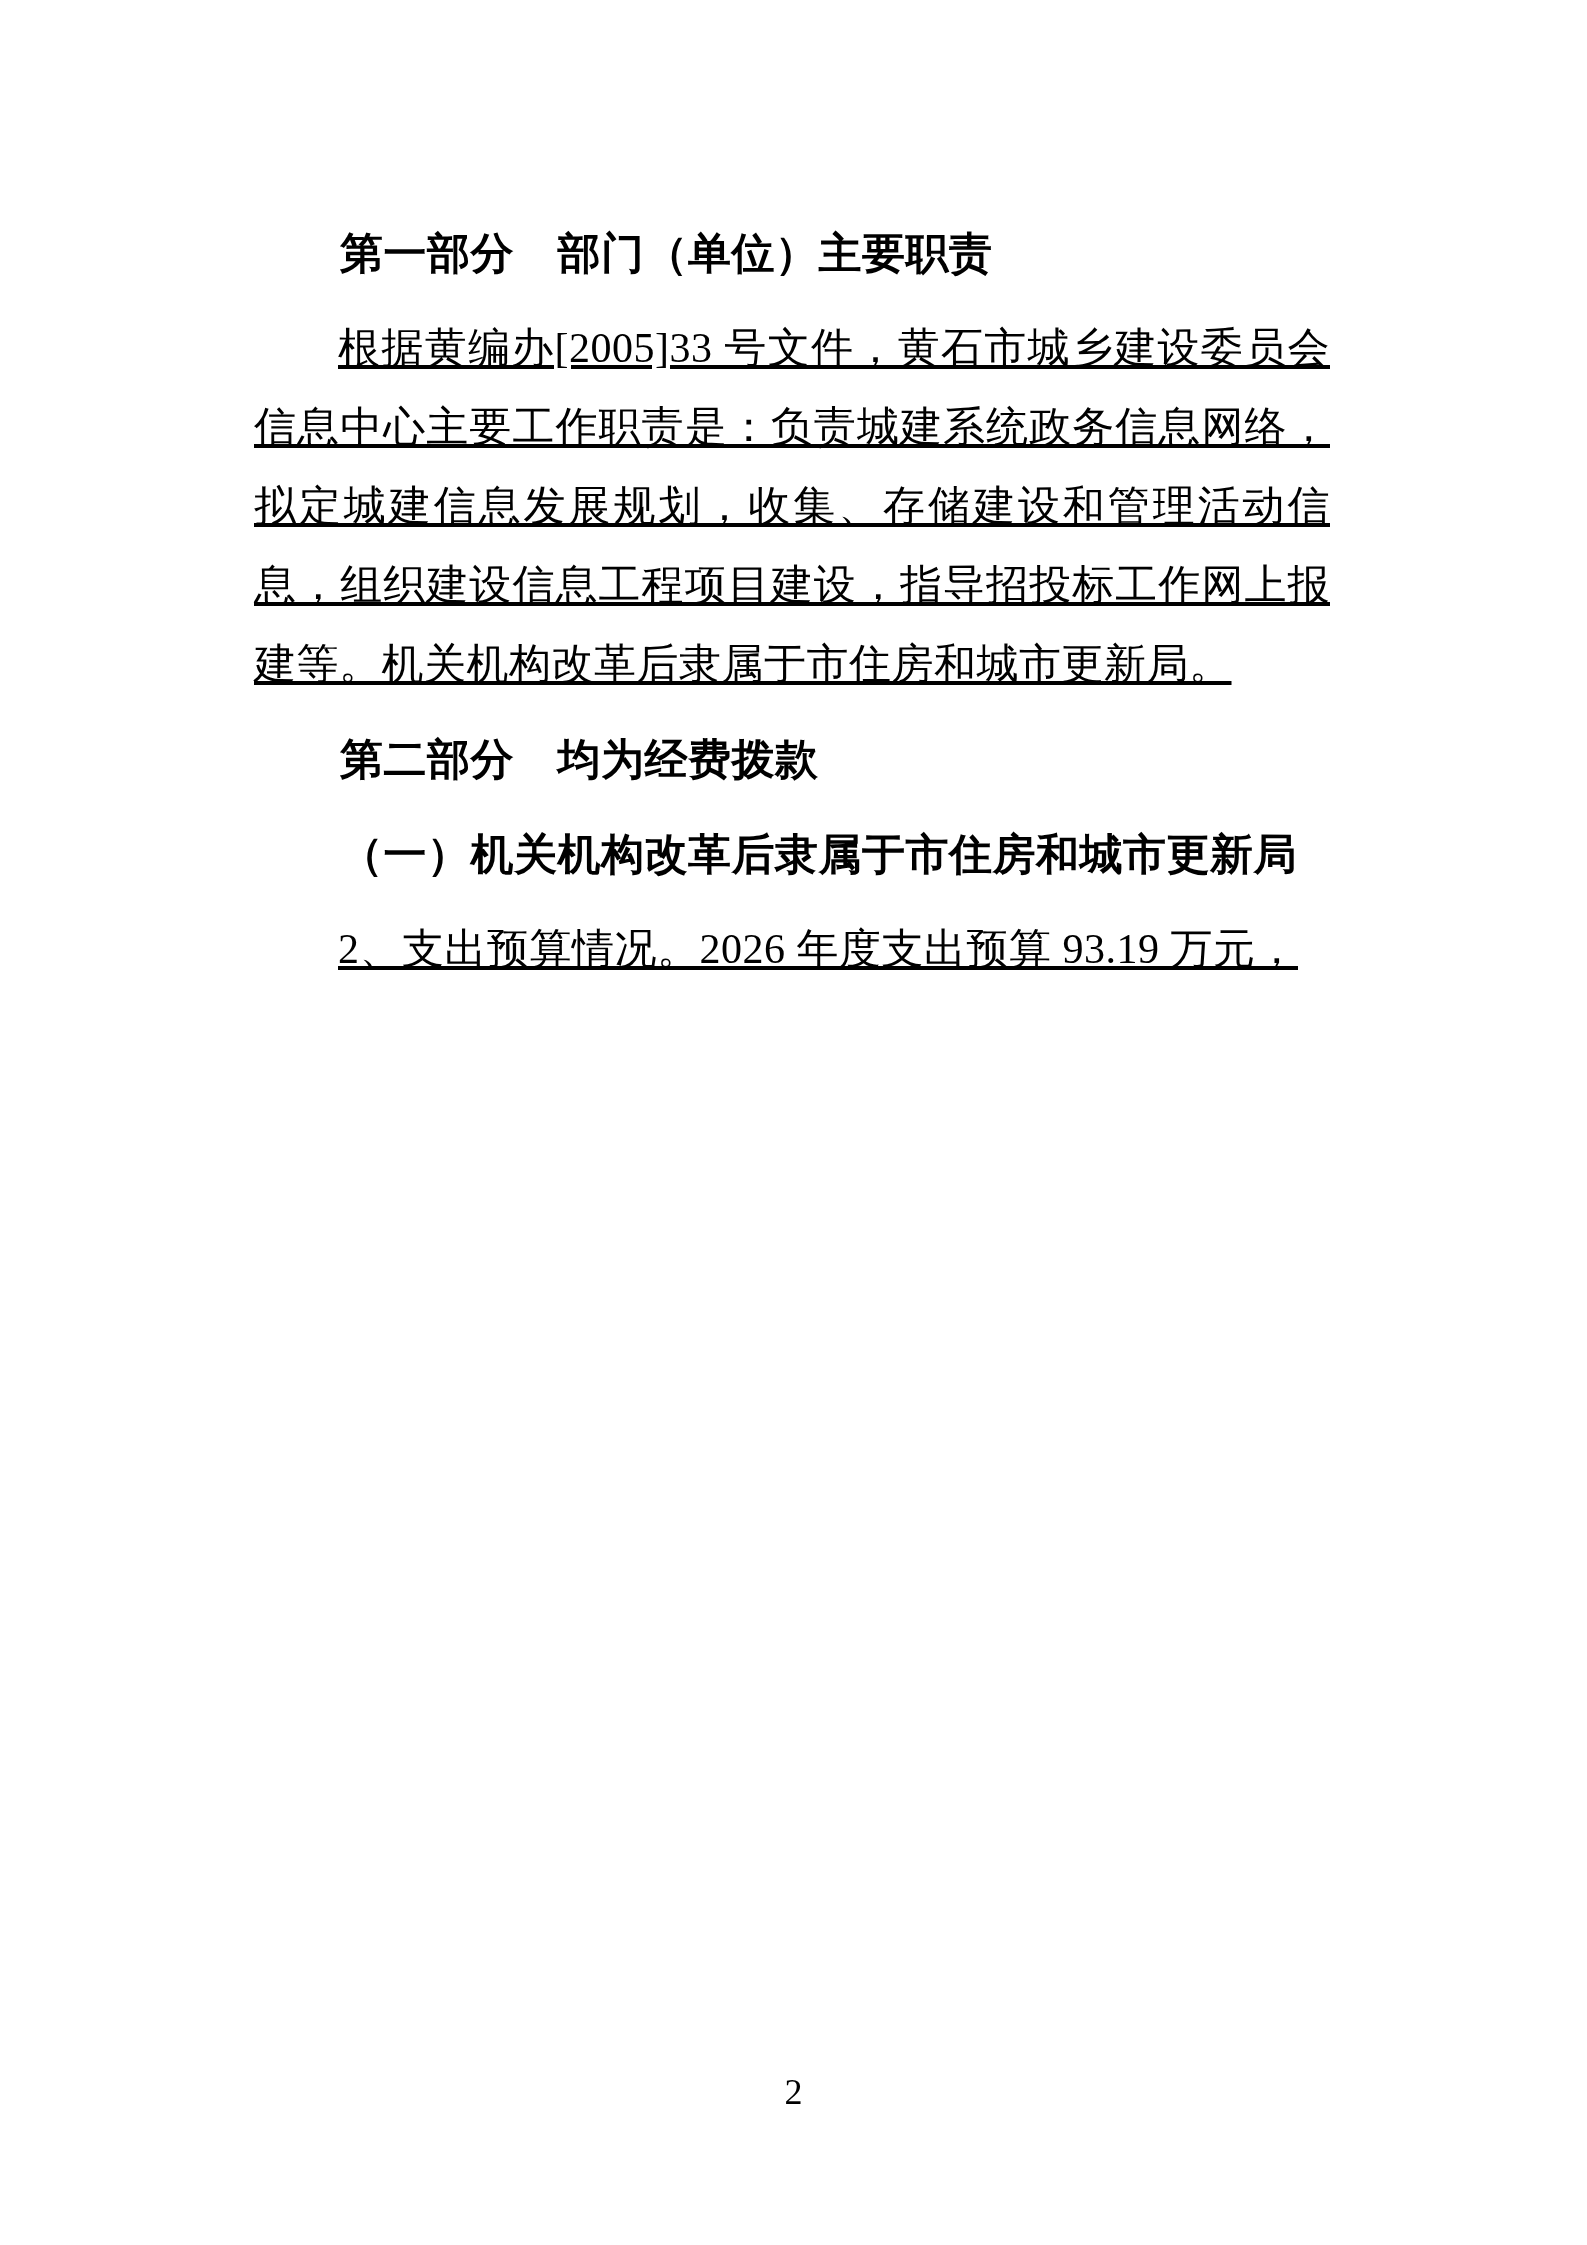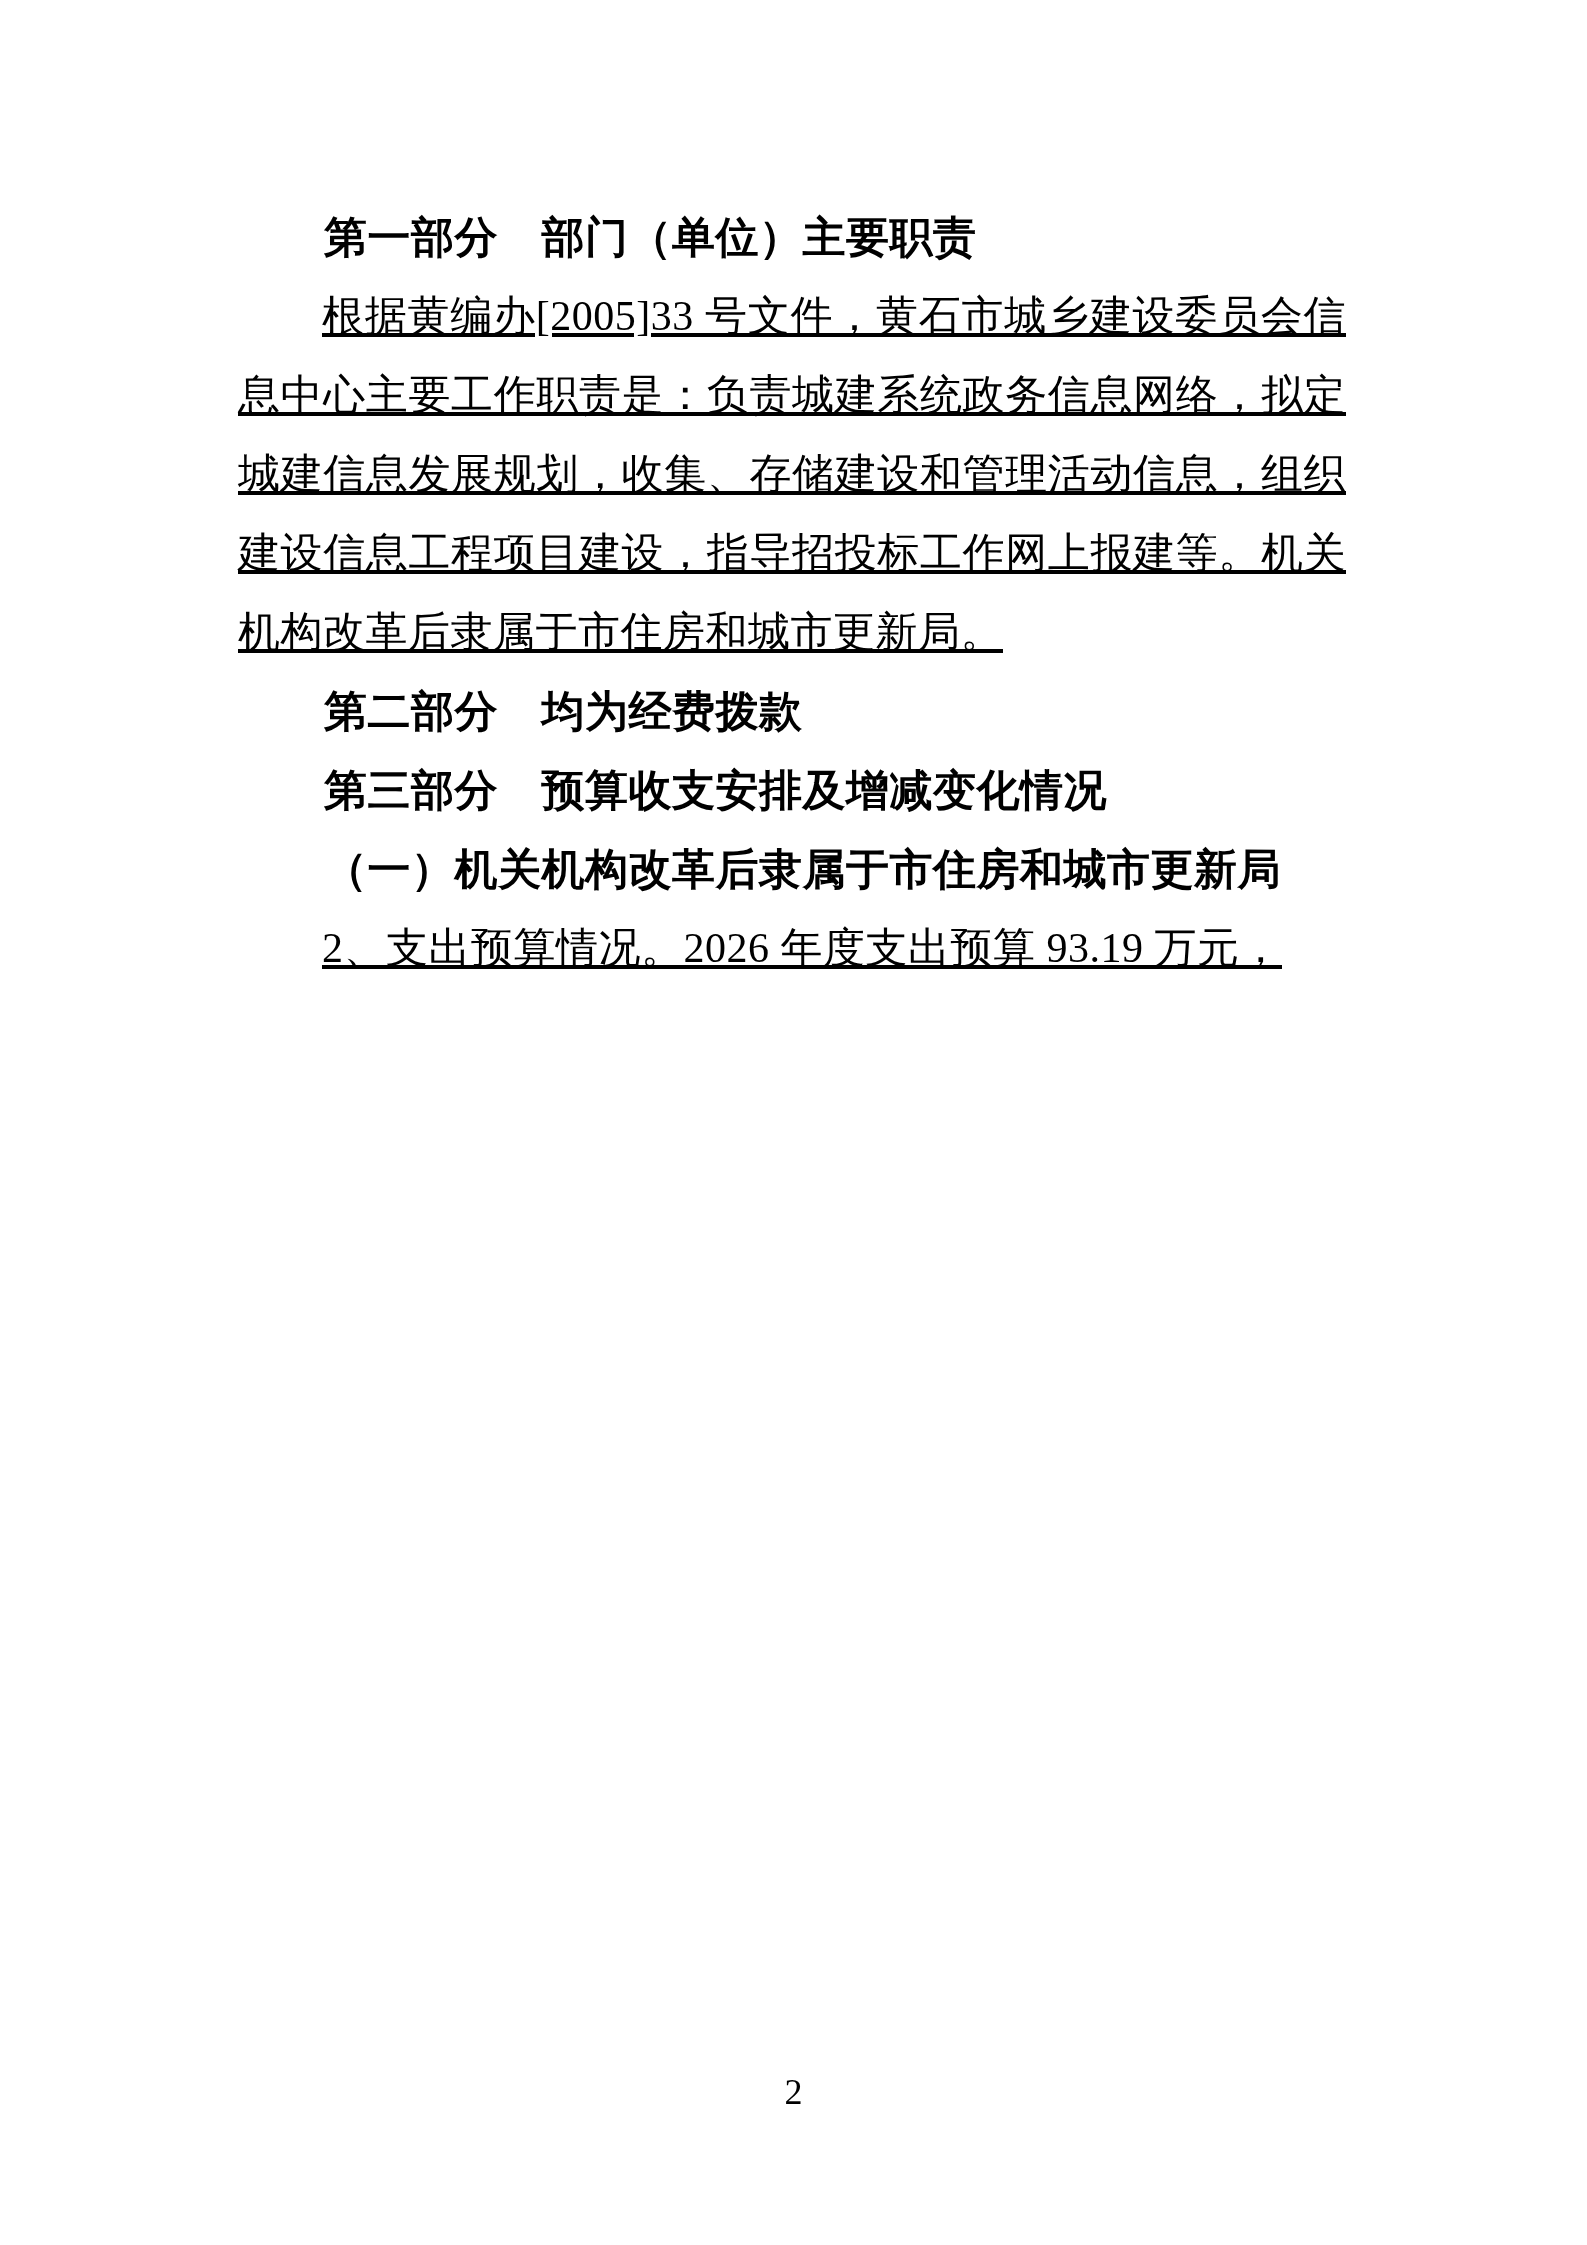--- a/index.html
+++ b/index.html
@@ -22,21 +22,21 @@
   }
   .content {
     position: absolute;
     left: 238px;
     top: 198px;
     width: 1108px;
   }
   .content p,
   .content h2,
   .content h3 {
-    margin: 0;
+    margin: 16px;
     padding: 0;
     font-size: 42px;
     line-height: 79px;
     text-indent: 2em;
     font-weight: normal;
     letter-spacing: 0.5px;
   }
   .content p {
     text-align: justify;
     text-justify: inter-character;
@@ -60,18 +60,17 @@
   }
 </style>
 </head>
 <body>
 
 <div class="page">
   <div class="content">
     <h2 class="sec">第一部分　部门（单位）主要职责</h2>
     <p>根据黄编办[2005]33 号文件，黄石市城乡建设委员会信息中心主要工作职责是：负责城建系统政务信息网络，拟定城建信息发展规划，收集、存储建设和管理活动信息，组织建设信息工程项目建设，指导招投标工作网上报建等。机关机构改革后隶属于市住房和城市更新局。</p>
     <h2 class="sec">第二部分　均为经费拨款</h2>
-    <h2 class="sec">第三部分　预算收支安排及增减变化情况</h2>
     <h3 class="sec subsec">（一）机关机构改革后隶属于市住房和城市更新局</h3>
     <p>2、支出预算情况。2026 年度支出预算 93.19 万元，</p>
   </div>
   <div class="page-number">2</div>
 </div>
 
 </body></html>

